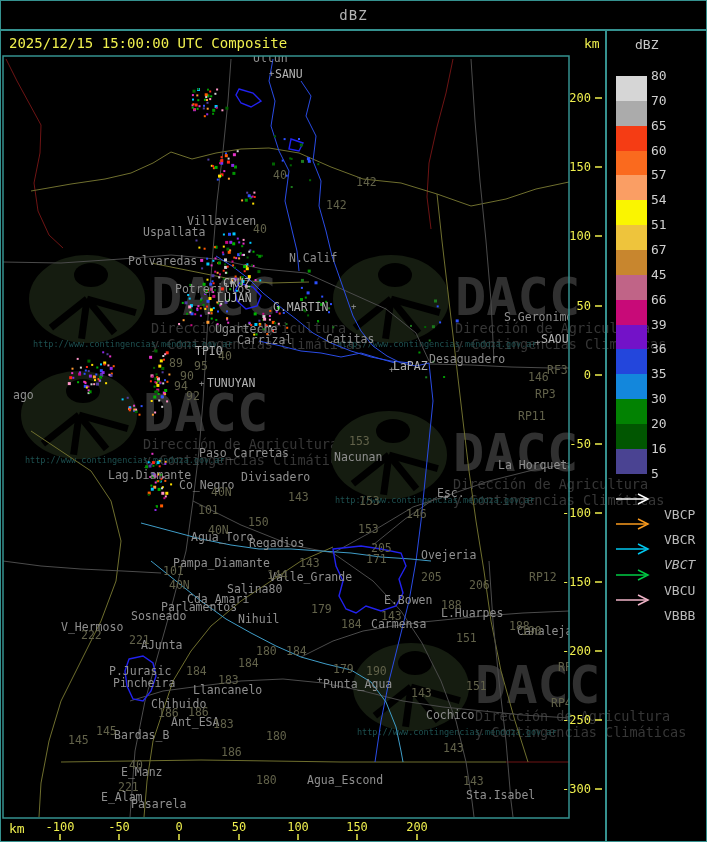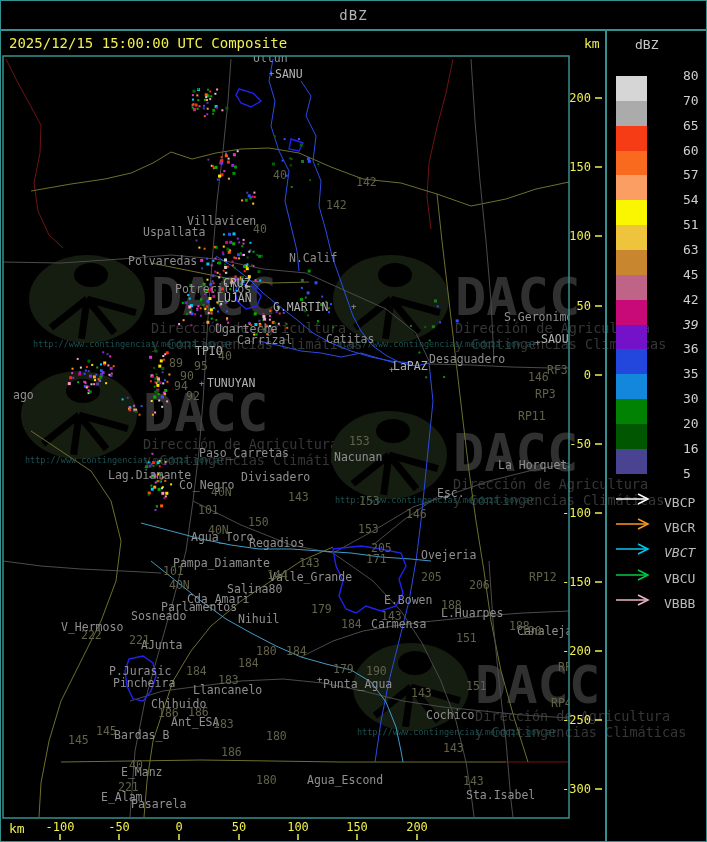--- a/index.html
+++ b/index.html
@@ -21,23 +21,23 @@
     position:absolute; left:583px; top:35px; color:var(--yellow); font-size:13px;
   }
   .scale-divider{
     position:absolute; left:604px; top:28px; width:0; height:814px;
     border-left:2px solid var(--teal);
   }
   .scale-title{
     position:absolute; left:634px; top:36px; color:#c8c8c8; font-size:13px;
   }
   .scale-box{ position:absolute; width:31px; }
-  .scale-lab{ position:absolute; color:#cfcfcf; font-size:13px;margin-left:32px; }
+  .scale-lab{ position:absolute; color:#cfcfcf; font-size:13px; }
   .vec-row{ position:absolute; height:14px; }
-  .vec-lab{ position:absolute; left:50px; top:4px; color:#b9b9b9; font-size:13px; }
+  .vec-lab{ position:absolute; left:50px; top:16px; color:#b9b9b9; font-size:13px; }
   svg text{ font-family:"DejaVu Sans Mono", monospace; }
 </style>
 </head>
 <body>
 
 <div class="window">
   <div class="titlebar">dBZ</div>
   <div class="ts">2025/12/15 15:00:00 UTC Composite</div>
   <div class="km-hdr">km</div>
 
@@ -809,24 +809,24 @@
       <div class="scale-box" style="left: 615px; top: 398.05px; height: 25.35px; background: rgb(2, 130, 2);"></div>
       <div class="scale-box" style="left: 615px; top: 422.9px; height: 25.35px; background: rgb(1, 86, 1);"></div>
       <div class="scale-box" style="left: 615px; top: 447.75px; height: 25.35px; background: rgb(74, 67, 146);"></div>
       <div class="scale-lab" style="left: 650px; top: 67px;">80</div>
       <div class="scale-lab" style="left: 650px; top: 91.85px;">70</div>
       <div class="scale-lab" style="left: 650px; top: 117px;">65</div>
       <div class="scale-lab" style="left: 650px; top: 141.55px;">60</div>
       <div class="scale-lab" style="left: 650px; top: 166.4px;">57</div>
       <div class="scale-lab" style="left: 650px; top: 191.25px;">54</div>
       <div class="scale-lab" style="left: 650px; top: 216.1px;">51</div>
-      <div class="scale-lab" style="left: 650px; top: 240.95px;">63</div>
+      <div class="scale-lab" style="left: 650px; top: 240.95px;">67</div>
       <div class="scale-lab" style="left: 650px; top: 265.8px;">45</div>
-      <div class="scale-lab" style="left: 650px; top: 290.65px;">42</div>
-      <div class="scale-lab" style="left: 650px; top: 315.5px; font-style: italic;">39</div>
+      <div class="scale-lab" style="left: 650px; top: 290.65px;">66</div>
+      <div class="scale-lab" style="left: 650px; top: 315.5px;">39</div>
       <div class="scale-lab" style="left: 650px; top: 340.35px;">36</div>
       <div class="scale-lab" style="left: 650px; top: 365.2px;">35</div>
       <div class="scale-lab" style="left: 650px; top: 390.05px;">30</div>
       <div class="scale-lab" style="left: 650px; top: 414.9px;">20</div>
       <div class="scale-lab" style="left: 650px; top: 439.75px;">16</div>
       <div class="scale-lab" style="left: 650px; top: 464.6px;">5</div>
     </div>
   <div id="vector-host">
       <div class="vec-row" style="left: 613px; top: 490px;"><svg width="46" height="14" xmlns="http://www.w3.org/2000/svg">
           <line x1="2" y1="7" x2="32" y2="7" stroke="#ffffff" stroke-width="1.5"></line>

